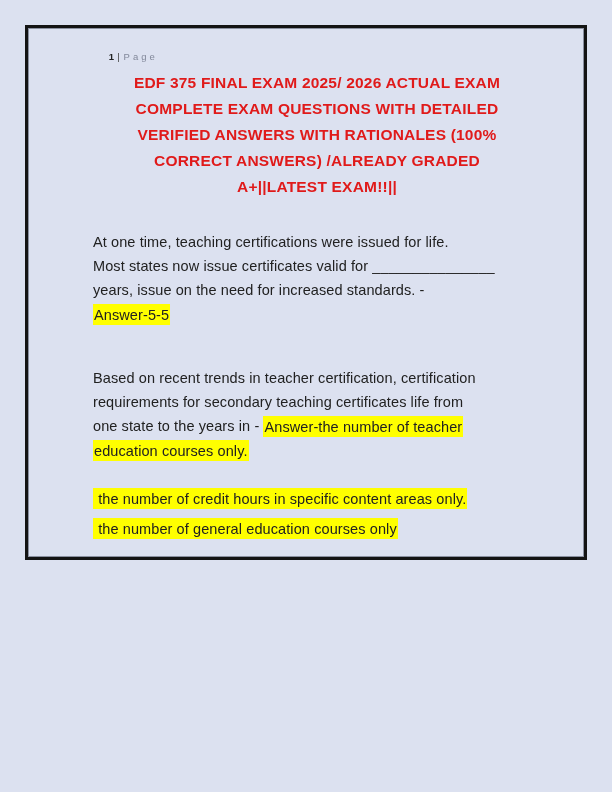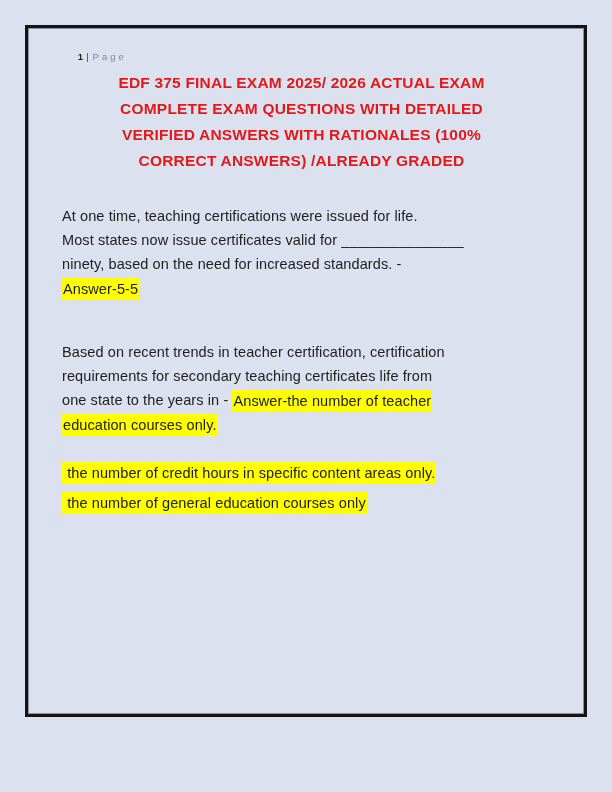--- a/index.html
+++ b/index.html
@@ -15,25 +15,25 @@
     position: relative;
     width: 612px;
     height: 792px;
     background: var(--page-bg, #dce1f0);
   }
   .page-frame {
     position: absolute;
     left: 25px;
     top: 25px;
     width: 562px;
-    height: 692px;
+    height: 535px;
     box-sizing: border-box;
     border: 3px solid var(--border-color, #141414);
     box-shadow: inset 0 0 0 1px #8a90a0;
-    padding: 8px 43px 0 34px;
+    padding: 8px 43px 0 65px;
     background: var(--page-bg, #dce1f0);
   }
   .page-header {
     height: 14px;
     line-height: 14px;
     font-size: 9.5px;
     color: #2b2b2b;
     white-space: pre;
   }
   .page-header .num {
@@ -92,27 +92,28 @@
 
     <div class="page-header">
       <span class="num">1</span><span class="sep">|</span><span class="lbl">Page</span>
     </div>
 
     <div class="doc-title">
         <div class="title-line">EDF 375 FINAL EXAM 2025/ 2026 ACTUAL EXAM</div>
         <div class="title-line">COMPLETE EXAM QUESTIONS WITH DETAILED</div>
         <div class="title-line">VERIFIED ANSWERS WITH RATIONALES (100%</div>
         <div class="title-line">CORRECT ANSWERS) /ALREADY GRADED</div>
+        <div class="title-line">A+||LATEST EXAM!!||</div>
       </div>
 
     <div id="questions">
         <div class="question">
           <div class="text-line"><span class="seg">At one time, teaching certifications were issued for life.</span></div>
           <div class="text-line"><span class="seg">Most states now issue certificates valid for _______________</span></div>
-          <div class="text-line"><span class="seg">ninety, based on the need for increased standards. -</span></div>
+          <div class="text-line"><span class="seg">years, issue on the need for increased standards. -</span></div>
           <div class="text-line"><span class="seg hl">Answer-5-5</span></div>
         </div>
         <div class="question">
           <div class="text-line"><span class="seg">Based on recent trends in teacher certification, certification</span></div>
           <div class="text-line"><span class="seg">requirements for secondary teaching certificates life from</span></div>
           <div class="text-line"><span class="seg">one state to the years in - </span><span class="seg hl">Answer-the number of teacher</span></div>
           <div class="text-line"><span class="seg hl">education courses only.</span></div>
         </div>
       </div>
 

